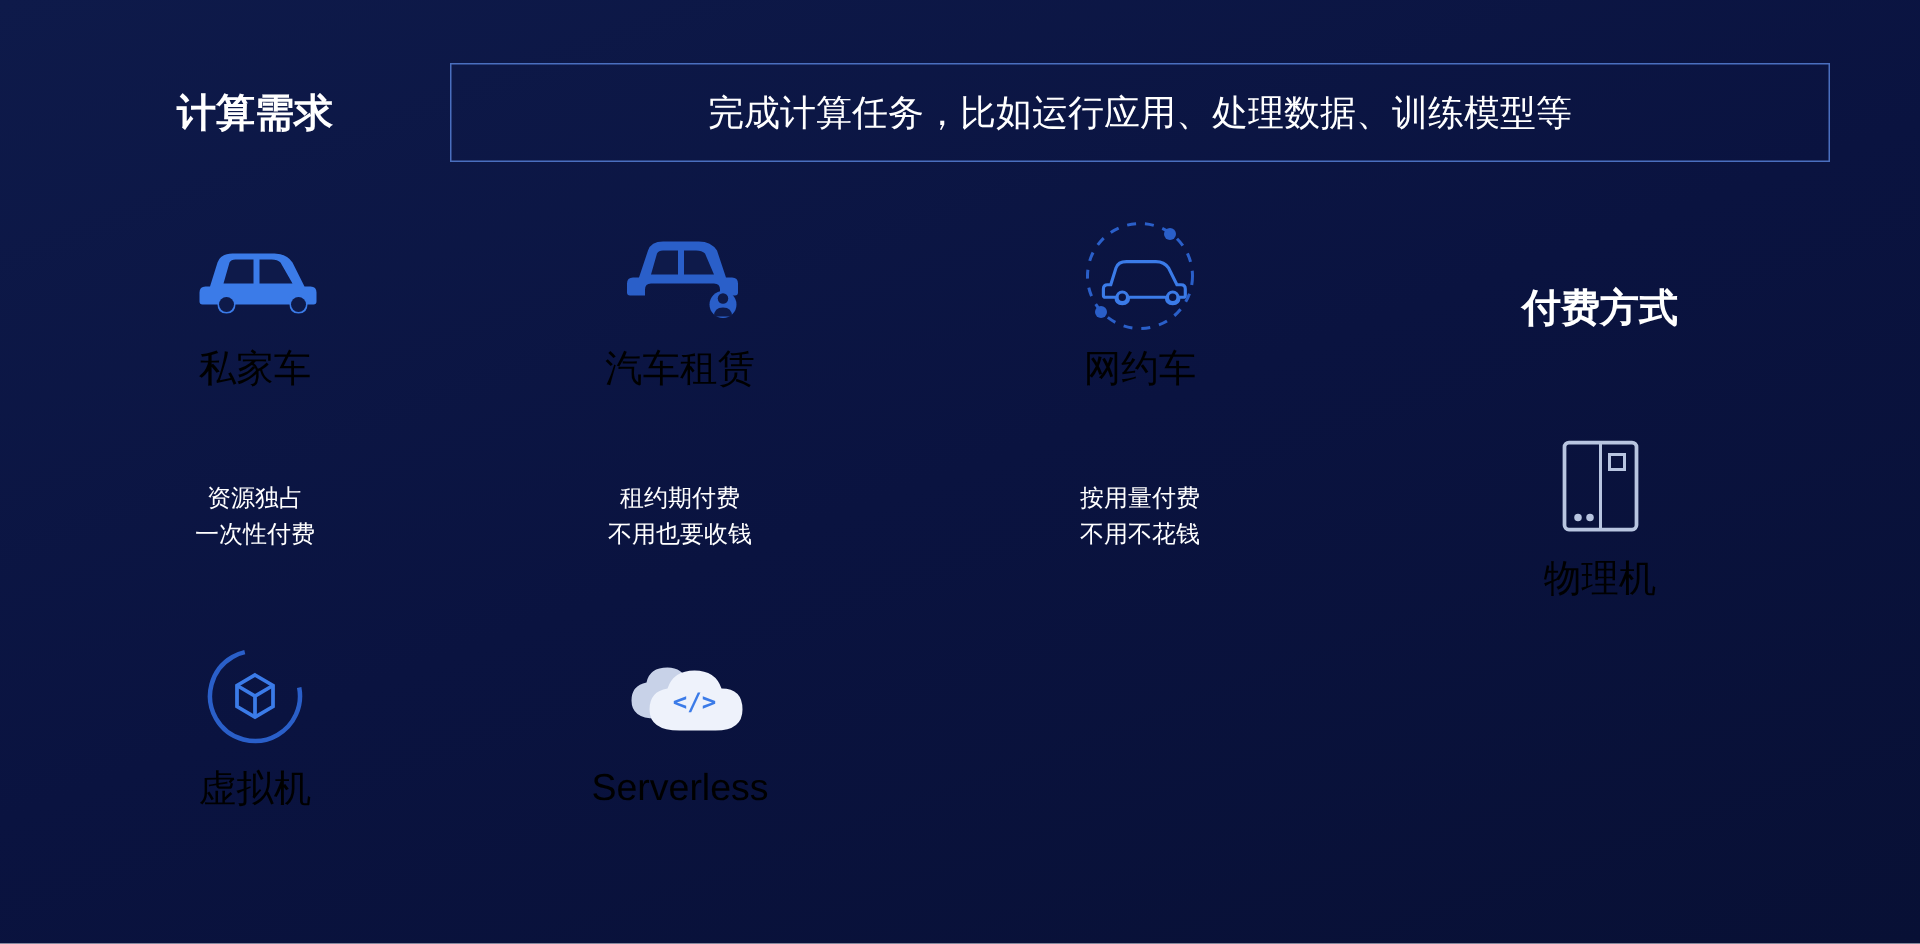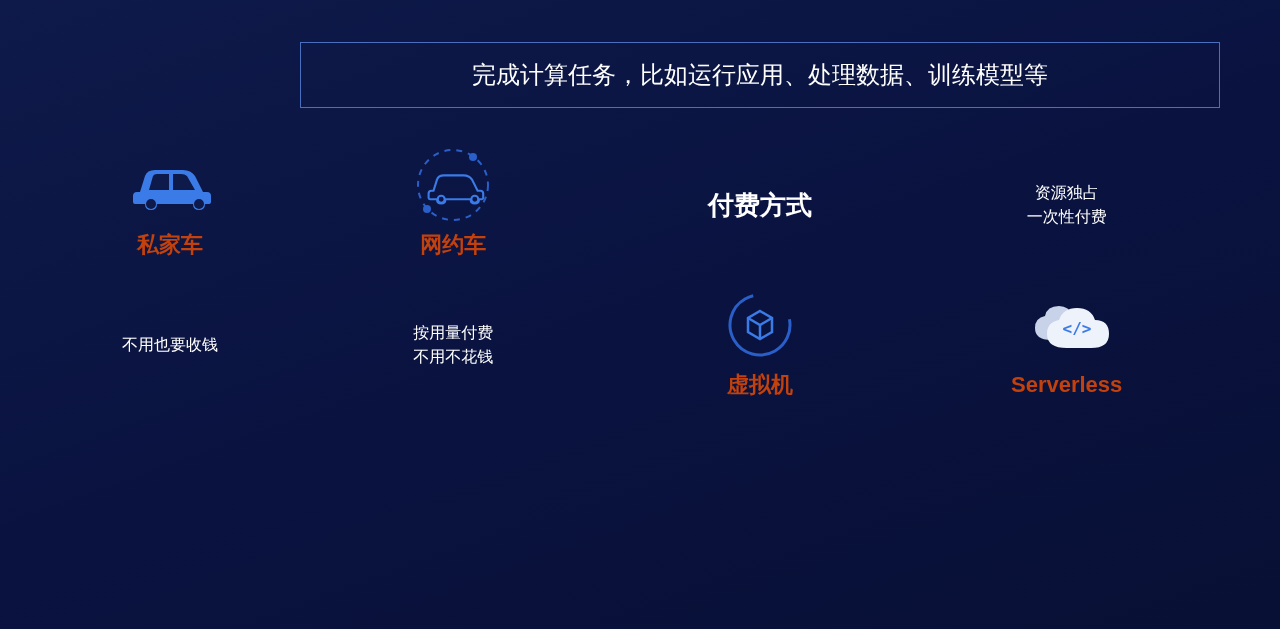--- a/index.html
+++ b/index.html
@@ -42,51 +42,64 @@
     gap: 10px;
   }
   .icon {
     height: 70px;
     display: flex;
     align-items: center;
     justify-content: center;
   }
   .icon svg { display: block; }
   .caption {
-    font-size: 22px;
-    font-weight: 700;
-    color: #c2410c;
+    font-size: 25px;
+    font-weight: 400;
+    color: #000000;
   }
   .paytext {
     text-align: center;
     font-size: 16px;
     line-height: 1.5;
     color: #fff;
   }
 </style>
 </head>
 <body>
 
 <div class="grid">
 
+  <div class="rowlabel">计算需求</div>
   <div class="demand-box">完成计算任务，比如运行应用、处理数据、训练模型等</div>
 
 
   <div class="cell">
     <div class="icon">
       <svg width="90" height="54" viewBox="0 0 90 54">
         <path d="M15 34 L20 18 Q22 12 30 12 L58 12 Q66 12 70 18 L78 34 L82 34 Q86 34 86 38 L86 44 Q86 46 84 46 L80 46 Q80 52 74 52 Q68 52 68 46 L32 46 Q32 52 26 52 Q20 52 20 46 L10 46 Q8 46 8 44 L8 38 Q8 34 12 34 Z" fill="#3b7be8"></path>
         <path d="M24 32 L28 18 Q29 16 32 16 L44 16 L44 32 Z M48 32 L48 16 L56 16 Q60 16 62 18 L70 32 Z" fill="#0e1a4a"></path>
         <circle cx="26" cy="46" r="5" fill="#0e1a4a"></circle>
         <circle cx="74" cy="46" r="5" fill="#0e1a4a"></circle>
       </svg>
     </div>
     <div class="caption">私家车</div>
   </div>
 
+  <div class="cell">
+    <div class="icon">
+      <svg width="90" height="62" viewBox="0 0 90 62">
+        <path d="M18 32 L24 14 Q26 8 34 8 L58 8 Q66 8 70 14 L76 32 L80 32 Q84 32 84 36 L84 42 Q84 44 82 44 L72 44 L72 40 Q72 36 68 36 L26 36 Q22 36 22 40 L22 44 L12 44 Q10 44 10 42 L10 36 Q10 32 14 32 Z" fill="#2a5fc9"></path>
+        <path d="M26 30 L30 16 Q31 14 34 14 L44 14 L44 30 Z M48 30 L48 14 L56 14 Q60 14 62 16 L68 30 Z" fill="#0e1a4a"></path>
+        <circle cx="74" cy="50" r="9" fill="#2a5fc9"></circle>
+        <circle cx="74" cy="46" r="3.5" fill="#0e1a4a"></circle>
+        <path d="M68 58 Q68 52 74 52 Q80 52 80 58 Z" fill="#0e1a4a"></path>
+      </svg>
+    </div>
+    <div class="caption">汽车租赁</div>
+  </div>
 
   <div class="cell">
     <div class="icon">
       <svg width="96" height="80" viewBox="0 0 96 80">
         <circle cx="48" cy="40" r="35" fill="none" stroke="#2a5fc9" stroke-width="2" stroke-dasharray="6 6"></circle>
         <circle cx="68" cy="12" r="4" fill="#2a5fc9"></circle>
         <circle cx="22" cy="64" r="4" fill="#2a5fc9"></circle>
         <g transform="translate(18,22) scale(0.7)">
           <path d="M15 34 L20 18 Q22 12 30 12 L58 12 Q66 12 70 18 L78 34 L82 34 Q86 34 86 38 L86 44 Q86 46 84 46 L80 46 Q80 52 74 52 Q68 52 68 46 L32 46 Q32 52 26 52 Q20 52 20 46 L10 46 Q8 46 8 44 L8 38 Q8 34 12 34 Z" fill="none" stroke="#3b7be8" stroke-width="3"></path>
           <circle cx="26" cy="46" r="5" fill="none" stroke="#3b7be8" stroke-width="3"></circle>
@@ -100,31 +113,44 @@
   <div class="rowlabel">付费方式</div>
 
   <div class="cell">
     <div class="paytext">
       <div>资源独占</div>
       <div>一次性付费</div>
     </div>
   </div>
   <div class="cell">
     <div class="paytext">
+      <div>租约期付费</div>
       <div>不用也要收钱</div>
     </div>
   </div>
   <div class="cell">
     <div class="paytext">
       <div>按用量付费</div>
       <div>不用不花钱</div>
     </div>
   </div>
 
 
+  <div class="cell">
+    <div class="icon">
+      <svg width="60" height="70" viewBox="0 0 60 70">
+        <rect x="6" y="6" width="48" height="58" rx="3" fill="none" stroke="#b8c5e0" stroke-width="2.5"></rect>
+        <line x1="30" y1="6" x2="30" y2="64" stroke="#b8c5e0" stroke-width="2"></line>
+        <rect x="36" y="14" width="10" height="10" fill="none" stroke="#b8c5e0" stroke-width="2"></rect>
+        <circle cx="15" cy="56" r="2.5" fill="#b8c5e0"></circle>
+        <circle cx="23" cy="56" r="2.5" fill="#b8c5e0"></circle>
+      </svg>
+    </div>
+    <div class="caption">物理机</div>
+  </div>
 
   <div class="cell">
     <div class="icon">
       <svg width="76" height="76" viewBox="0 0 76 76">
         <circle cx="38" cy="38" r="30" fill="none" stroke="#2a5fc9" stroke-width="3" stroke-dasharray="140 40" stroke-dashoffset="-10" transform="rotate(-30 38 38)"></circle>
         <g transform="translate(38,38)">
           <path d="M0 -14 L12 -7 L12 7 L0 14 L-12 7 L-12 -7 Z" fill="none" stroke="#3b7be8" stroke-width="2.5"></path>
           <path d="M-12 -7 L0 0 L12 -7 M0 0 L0 14" fill="none" stroke="#3b7be8" stroke-width="2.5"></path>
         </g>
       </svg>

